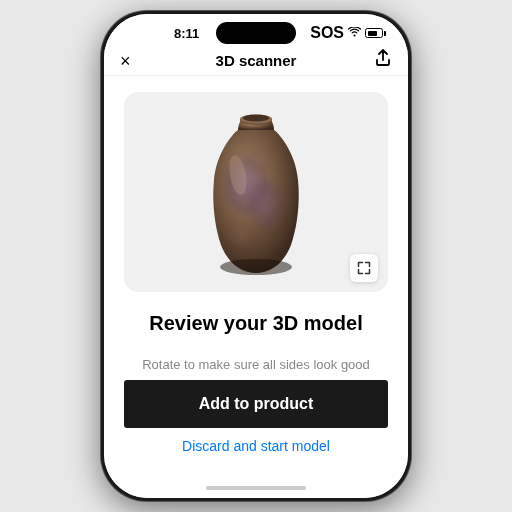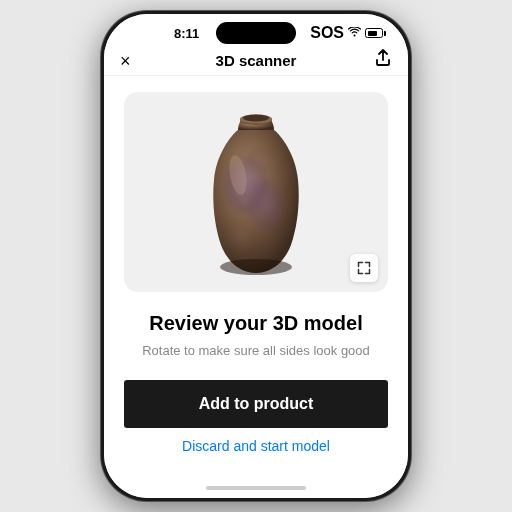--- a/index.html
+++ b/index.html
@@ -171,21 +171,21 @@
     .text-section {
       margin-top: 20px;
       text-align: center;
       width: 100%;
     }
 
     .main-title {
       font-size: 20px;
       font-weight: 700;
       color: #000;
-      margin-bottom: 8px;
+      margin-bottom: 22px;
     }
 
     .subtitle {
       font-size: 13px;
       color: #888;
       font-weight: 400;
     }
 
     
     .spacer { flex: 1; }

